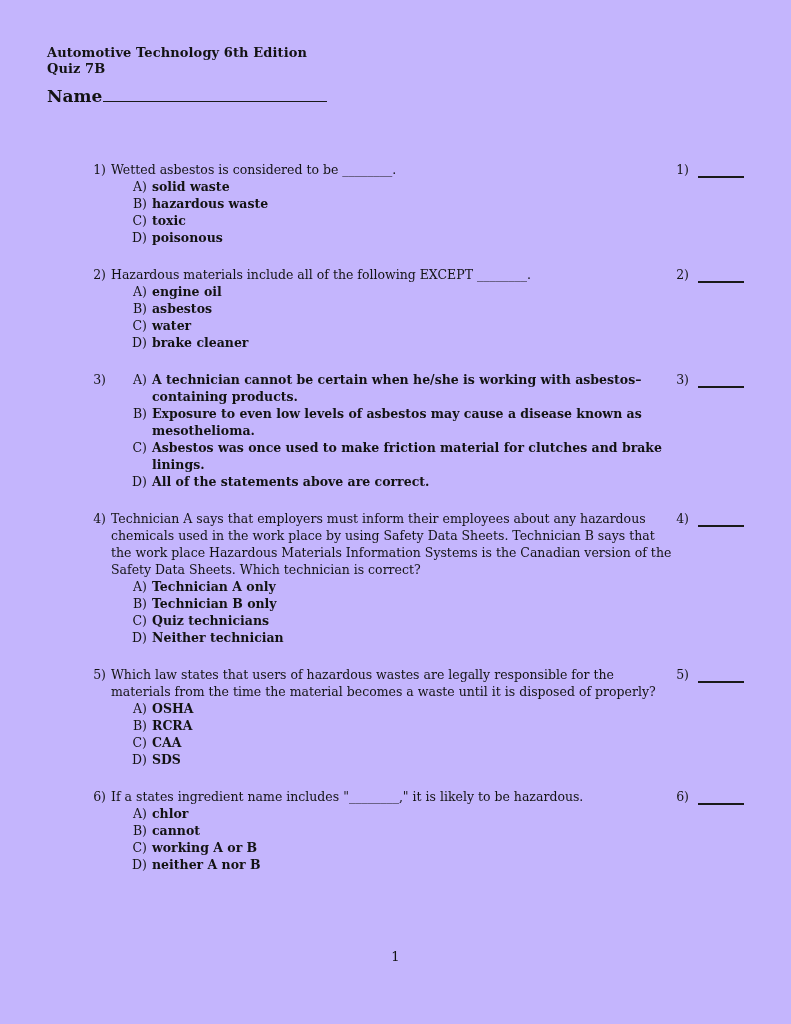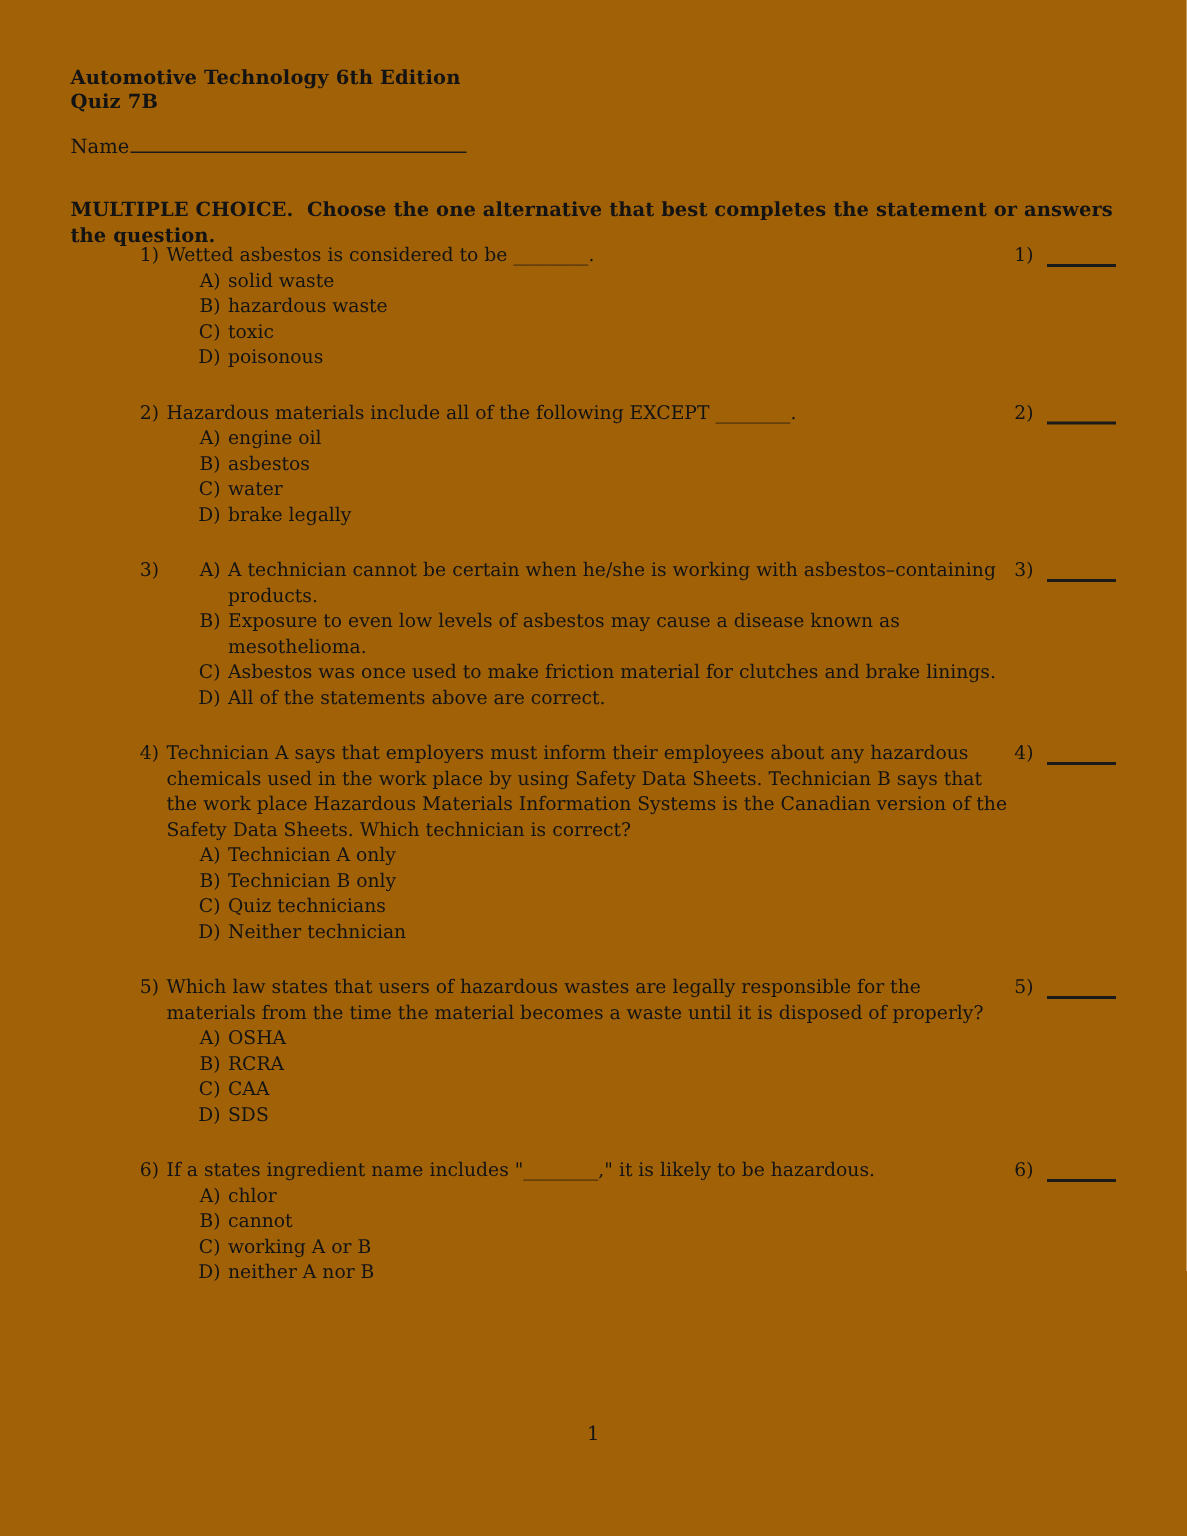--- a/index.html
+++ b/index.html
@@ -13,37 +13,37 @@
     position: relative;
     overflow: hidden;
     font-family: "DejaVu Serif", "Liberation Serif", serif;
     color: #131313;
     font-size: 12.5px;
     line-height: 17px;
   }
   .page {
     position: absolute;
     inset: 0;
-    background: #a16207;
+    background: #c4b5fd;
   }
   .doc-header {
     position: absolute;
     left: 47px;
     top: 45px;
     font-weight: bold;
     font-size: 13px;
     line-height: 16px;
     letter-spacing: 0.1px;
   }
   .name-row {
     position: absolute;
     left: 47px;
     top: 87px;
-    font-weight: normal;
-    font-size: 13px;
+    font-weight: bold;
+    font-size: 17px;
   }
   .name-line {
     display: inline-block;
     width: 224px;
     height: 14px;
     border-bottom: 1.5px solid #1a1a1a;
     margin-left: 1px;
   }
   .section-heading {
     position: absolute;
@@ -89,20 +89,21 @@
     align-items: flex-start;
   }
   .opt-letter {
     flex: 0 0 18px;
     text-align: right;
     margin-right: 5px;
     white-space: nowrap;
   }
   .opt-text {
     flex: 1;
+    font-weight: bold;
   }
   .q-answer {
     flex: 0 0 72px;
     display: flex;
     align-items: flex-start;
   }
   .ans-num {
     flex: 0 0 16px;
     text-align: right;
     margin-right: 9px;
@@ -130,21 +131,20 @@
 
   <div class="doc-header">
     <div>Automotive Technology 6th Edition</div>
     <div>Quiz 7B</div>
   </div>
 
   <div class="name-row">
     <span>Name</span><span class="name-line"></span>
   </div>
 
-  <div class="section-heading">MULTIPLE CHOICE.  Choose the one alternative that best completes the statement or answers the question.</div>
 
   <div class="questions" id="questions">
   <div class="question">
     <div class="q-main">
       <span class="q-num">1)</span>
       <div class="q-body">
         <div class="q-text">Wetted asbestos is considered to be ________.</div>
         <div class="q-options">
               <div class="q-option">
                 <span class="opt-letter">A)</span>
@@ -184,21 +184,21 @@
               <div class="q-option">
                 <span class="opt-letter">B)</span>
                 <span class="opt-text">asbestos</span>
               </div>
               <div class="q-option">
                 <span class="opt-letter">C)</span>
                 <span class="opt-text">water</span>
               </div>
               <div class="q-option">
                 <span class="opt-letter">D)</span>
-                <span class="opt-text">brake legally</span>
+                <span class="opt-text">brake cleaner</span>
               </div>
             </div>
       </div>
     </div>
     <div class="q-answer">
       <span class="ans-num">2)</span>
       <span class="ans-blank"></span>
     </div>
   </div>
 

